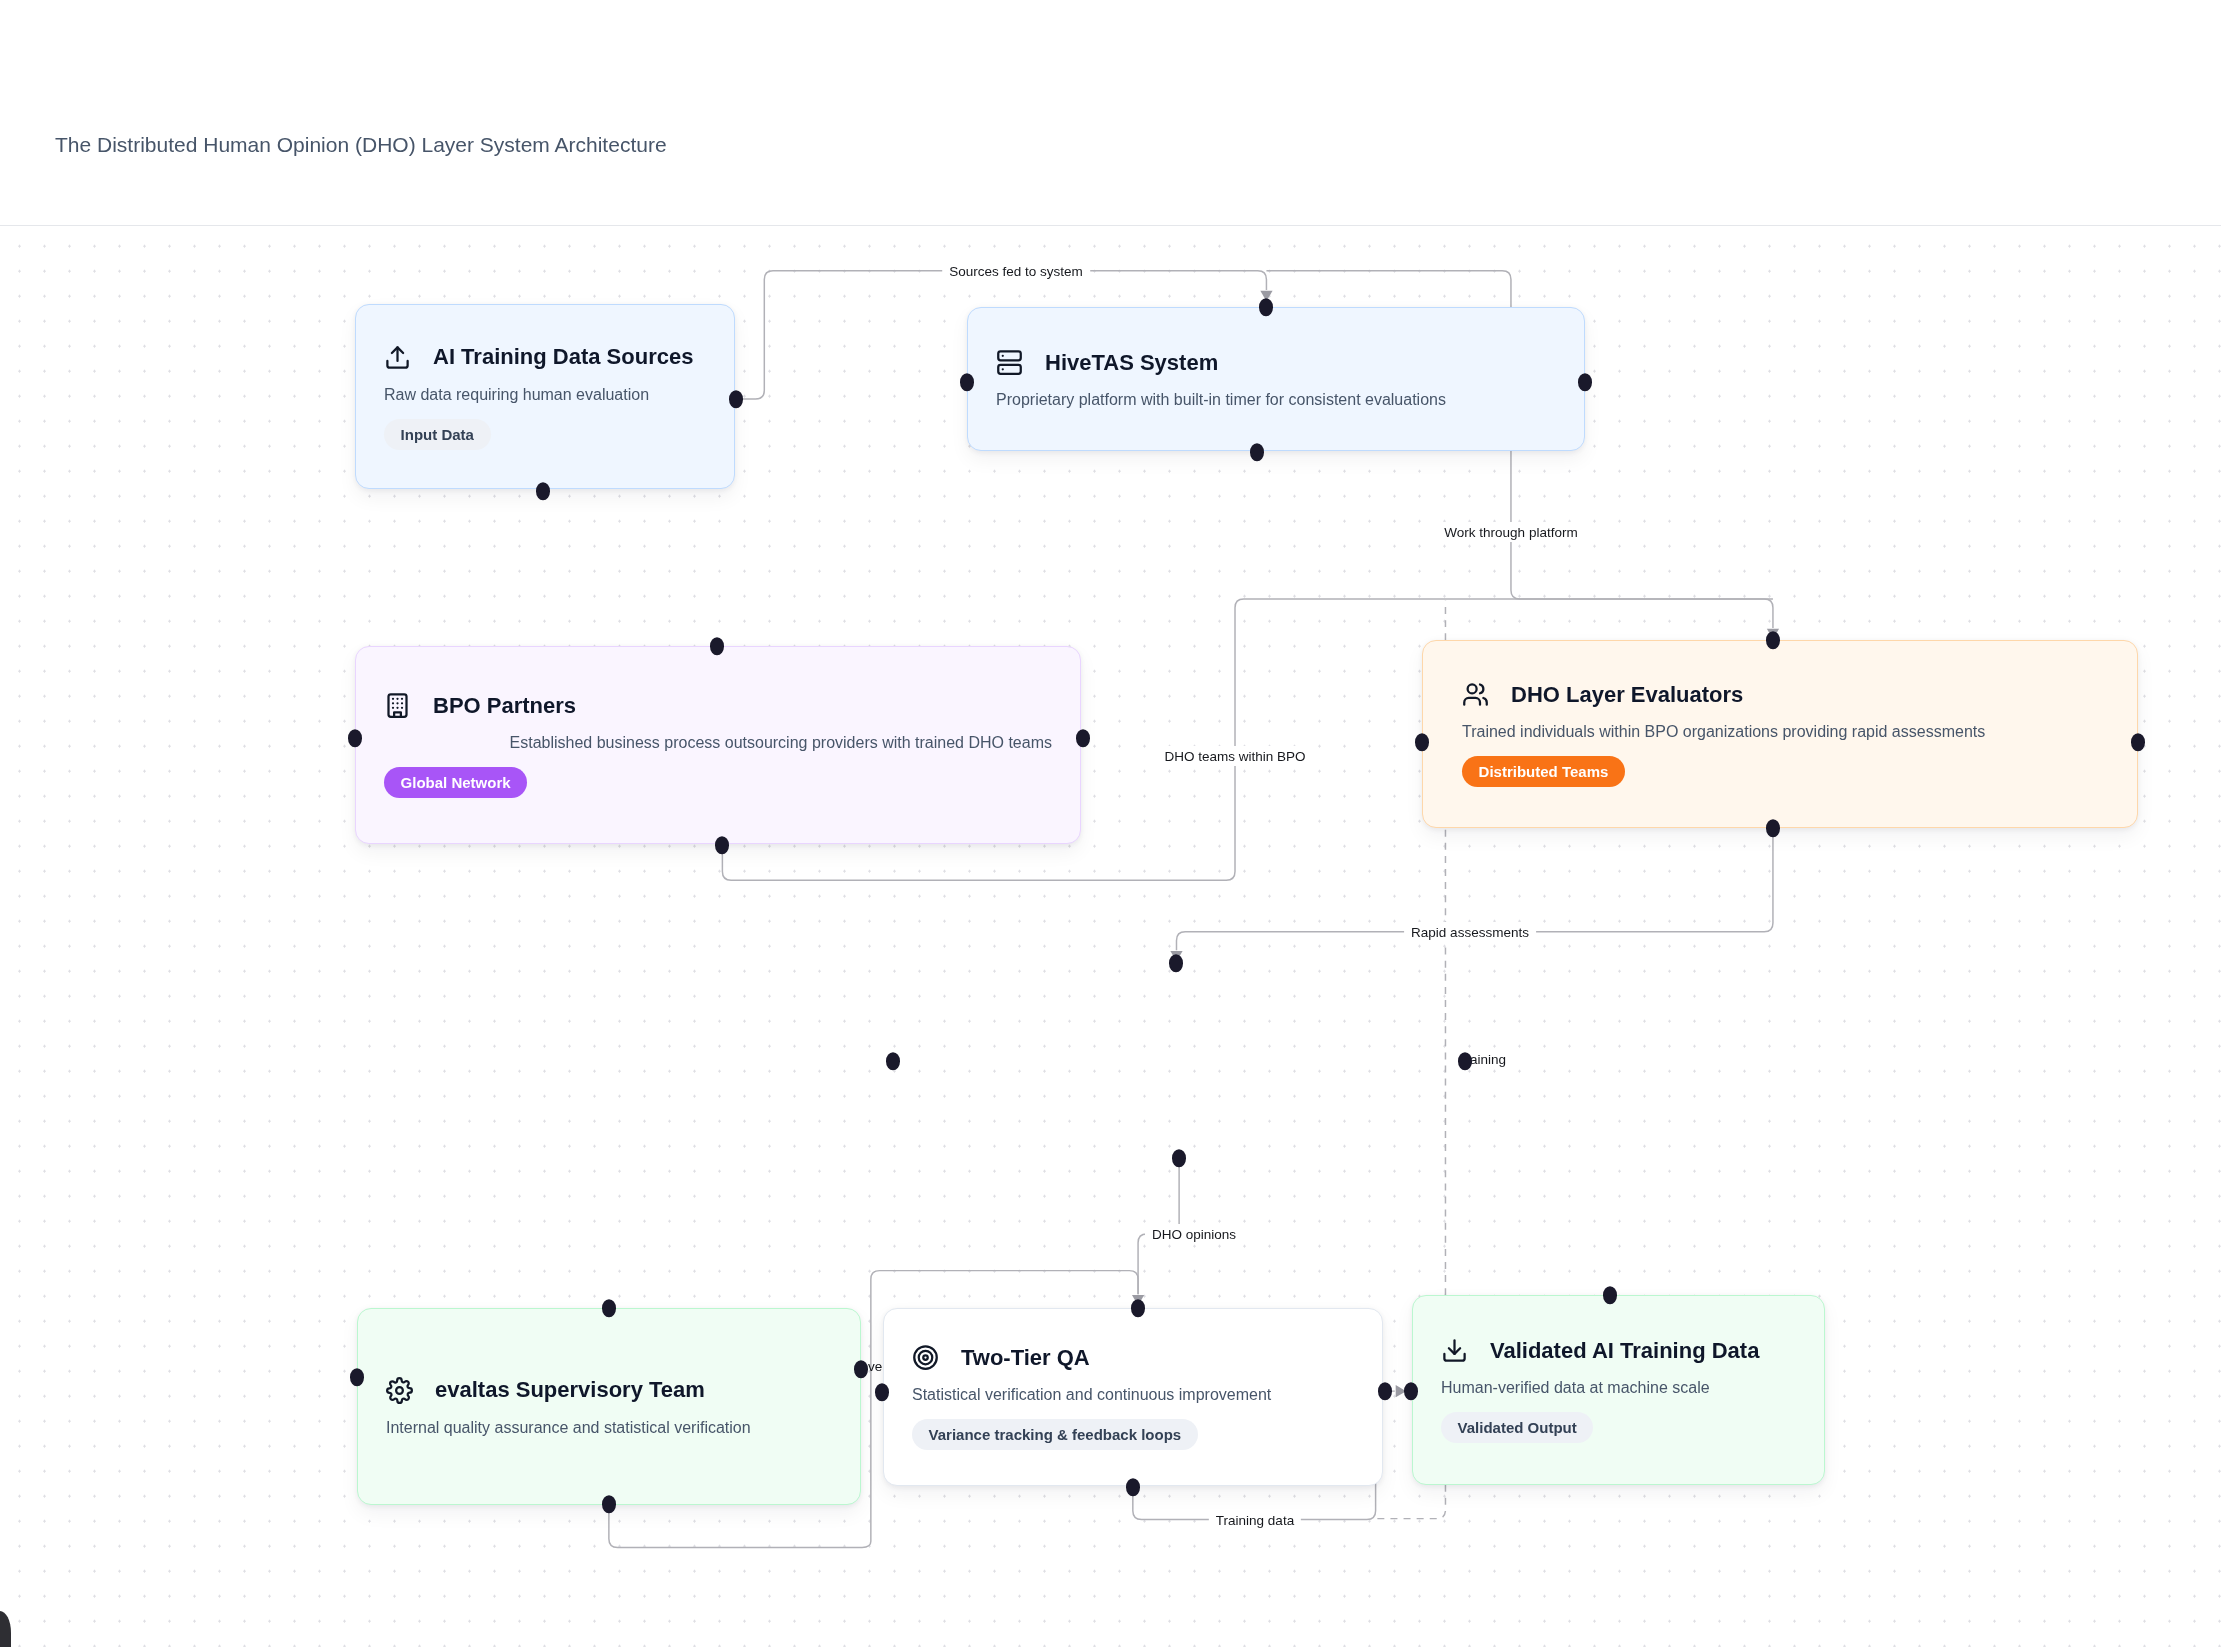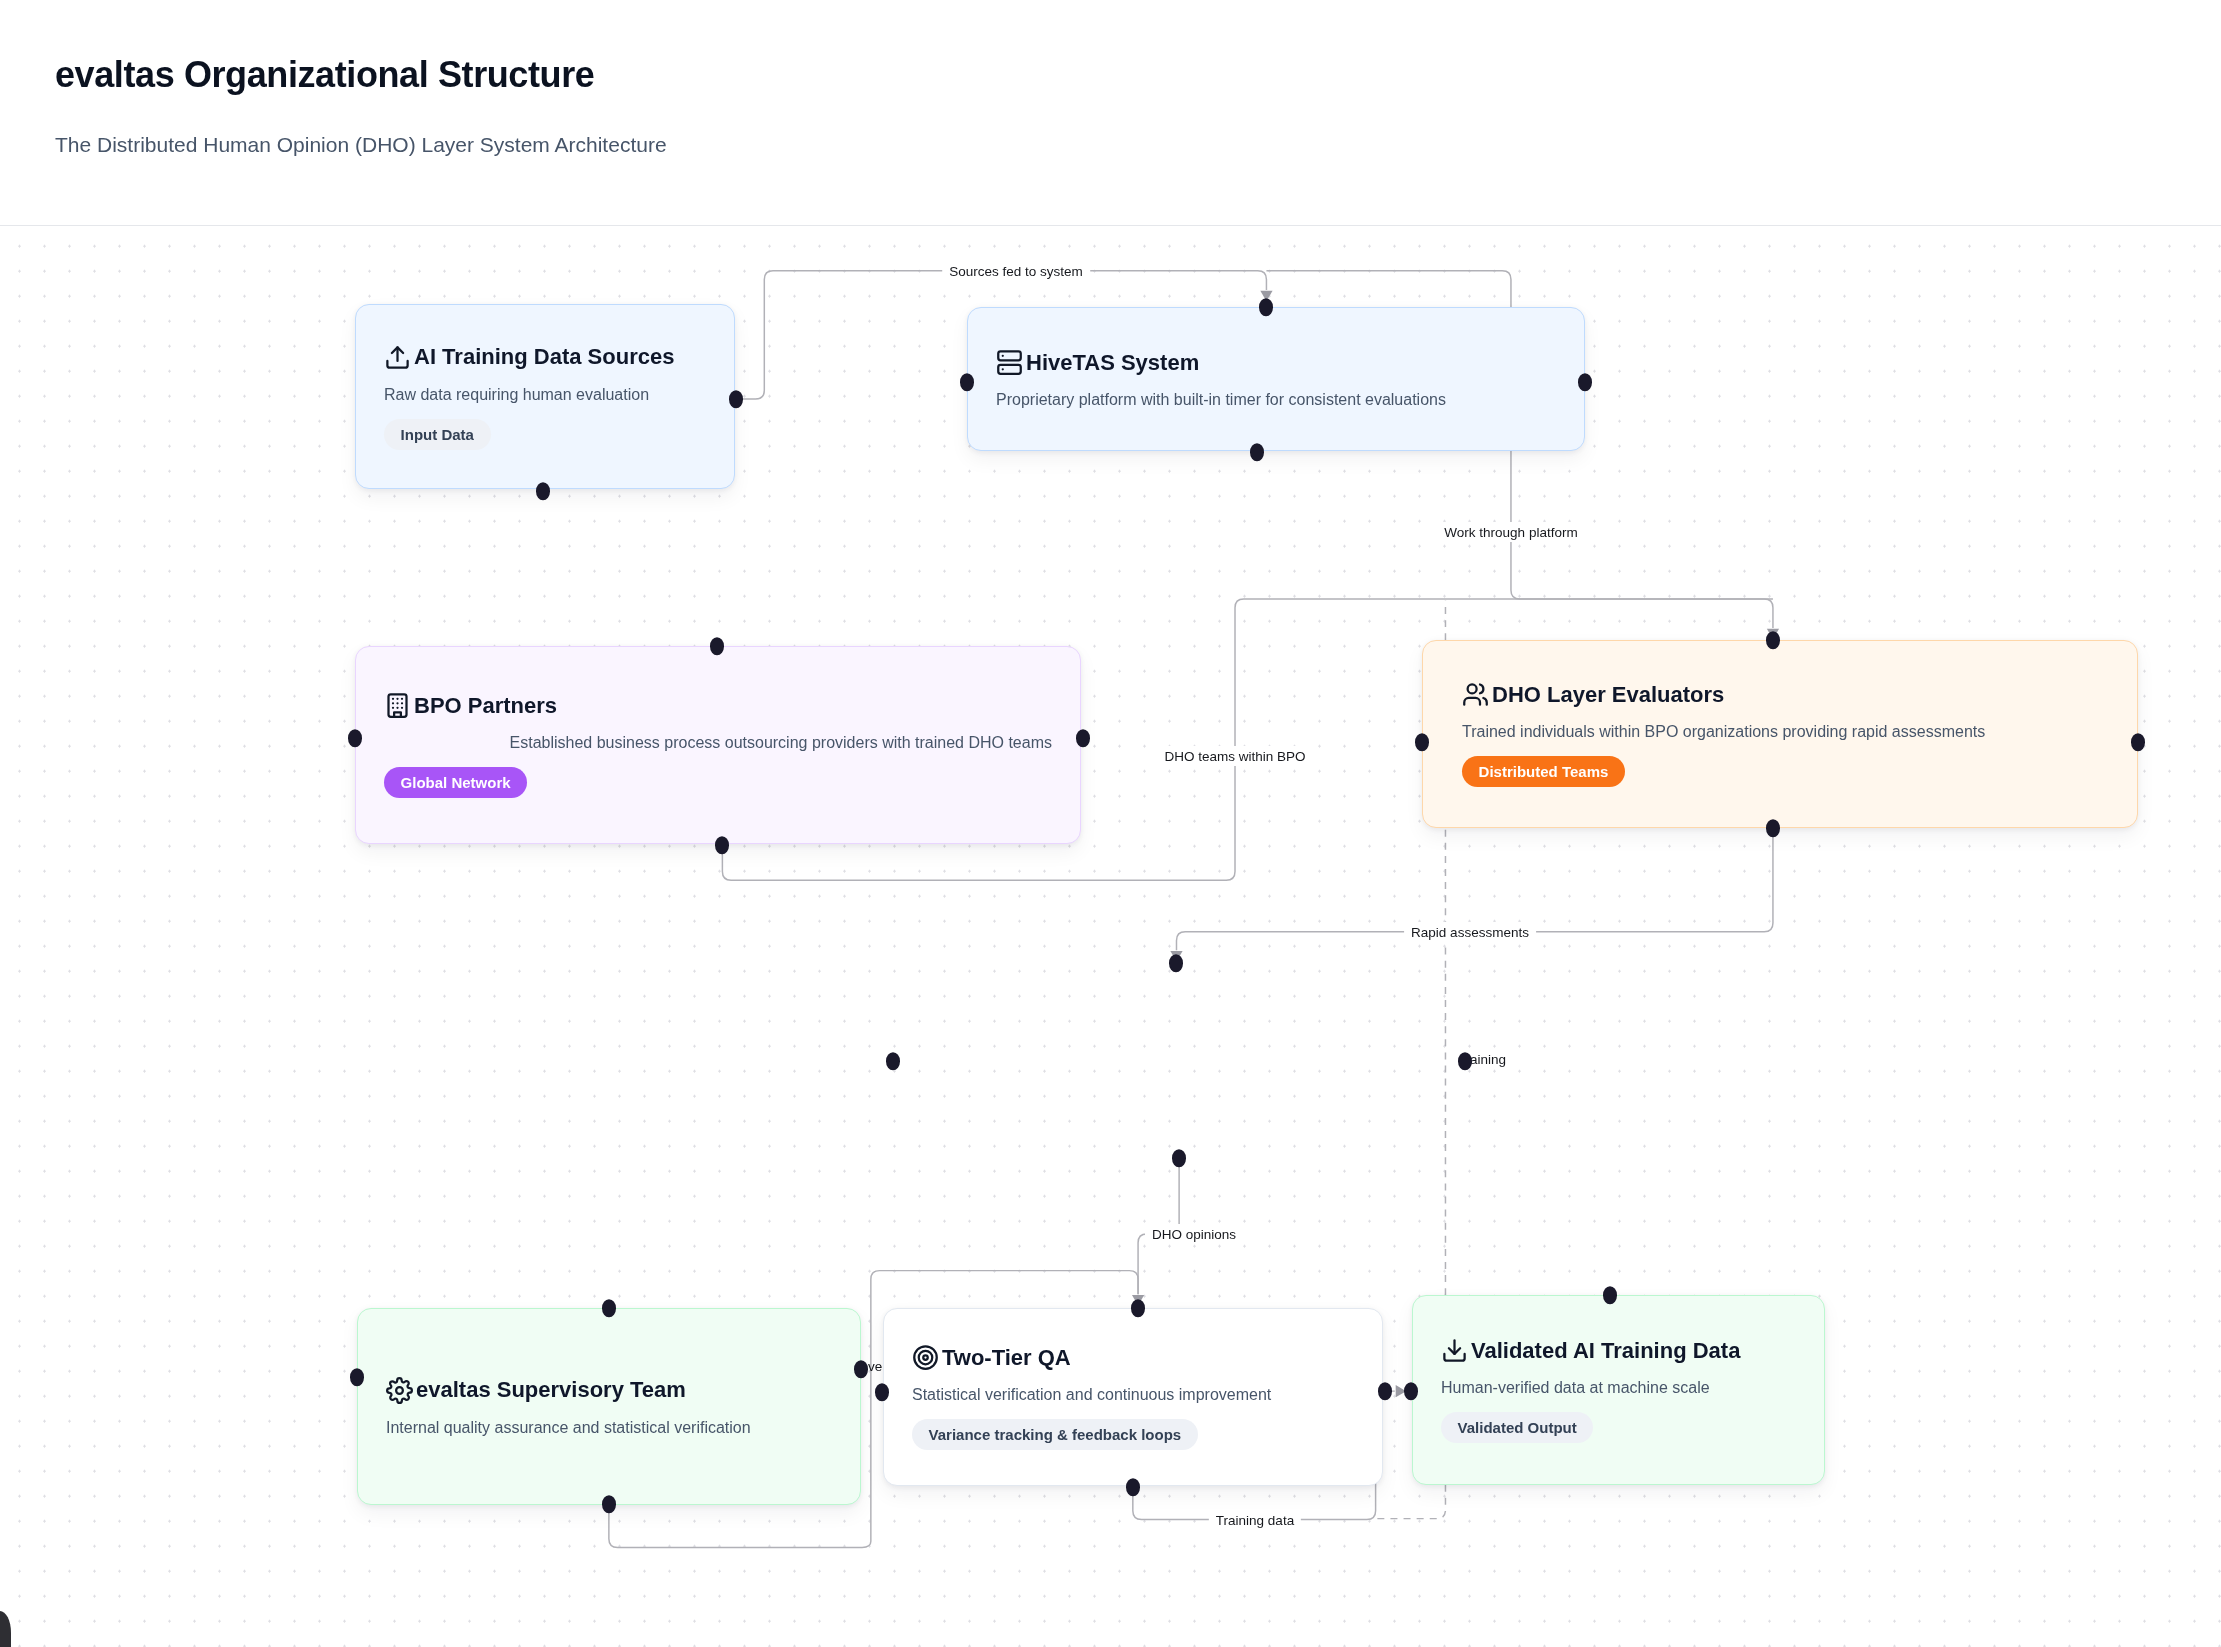--- a/index.html
+++ b/index.html
@@ -28,21 +28,21 @@
   
   .node{position:absolute;z-index:25;box-sizing:border-box;border-radius:14px;
         border:1.3px solid #e2e8f0;background:#fff;padding:0 28px;display:flex;
         flex-direction:column;justify-content:center;gap:15px;
         box-shadow:0 1.7px 5.2px rgba(15,23,42,.06),0 8.7px 19px rgba(15,23,42,.05);}
   .node-blue{background:#eff6ff;border-color:#bfdbfe;}
   .node-purple{background:#faf5ff;border-color:#e9d5ff;}
   .node-orange{background:#fff7ed;border-color:#fed7aa;padding-left:39px;}
   .node-green{background:#f0fdf4;border-color:#bbf7d0;}
   .node-white{background:#ffffff;border-color:#e2e8f0;}
-  .trow{display:flex;align-items:center;gap:3px;}
+  .trow{display:flex;align-items:center;gap:22px;}
   .ticon{width:27px;height:27px;flex:0 0 auto;}
   .ticon svg{width:27px;height:27px;stroke:#111827;stroke-width:2;fill:none;
              stroke-linecap:round;stroke-linejoin:round;display:block;}
   .ntitle{font-size:22px;font-weight:700;color:#0f172a;white-space:nowrap;}
   .ndesc{font-size:16px;color:#475569;white-space:nowrap;}
   .badge{align-self:flex-start;font-size:15px;font-weight:700;padding:7px 16.6px;
          border-radius:873px;white-space:nowrap;}
   .badge-gray{background:#eef1f6;color:#334155;}
   .badge-purple{background:#a855f7;color:#ffffff;}
   .badge-orange{background:#f97316;color:#ffffff;}
@@ -62,21 +62,20 @@
   .corner-mark{position:absolute;left:0;top:1611px;width:11.4px;height:37px;background:#2e2e33;
                border-radius:0 100% 0 0 / 0 60% 0 0;z-index:40;}
 </style>
 </head>
 <body>
 
 <div id="app">
   <div class="dots"></div>
 
   <div class="header">
-    <div class="page-title">evaltas Organizational Structure</div>
     <div class="page-subtitle">The Distributed Human Opinion (DHO) Layer System Architecture</div>
   </div>
 
   <svg class="edges" width="2222" height="1647" viewBox="0 0 2544 1886">
 
     <path class="edge" d="M843,457 L865,457 Q875,457 875,447 L875,320 Q875,310 885,310 L1440,310 Q1450,310 1450,320 L1450,332"></path>
     <path class="arrow" d="M1443,333 L1457,333 L1450,345 Z"></path>
 
     <path class="edge" d="M1450,310 L1720,310 Q1730,310 1730,320 L1730,676 Q1730,686 1740,686 L2030,686"></path>
 

